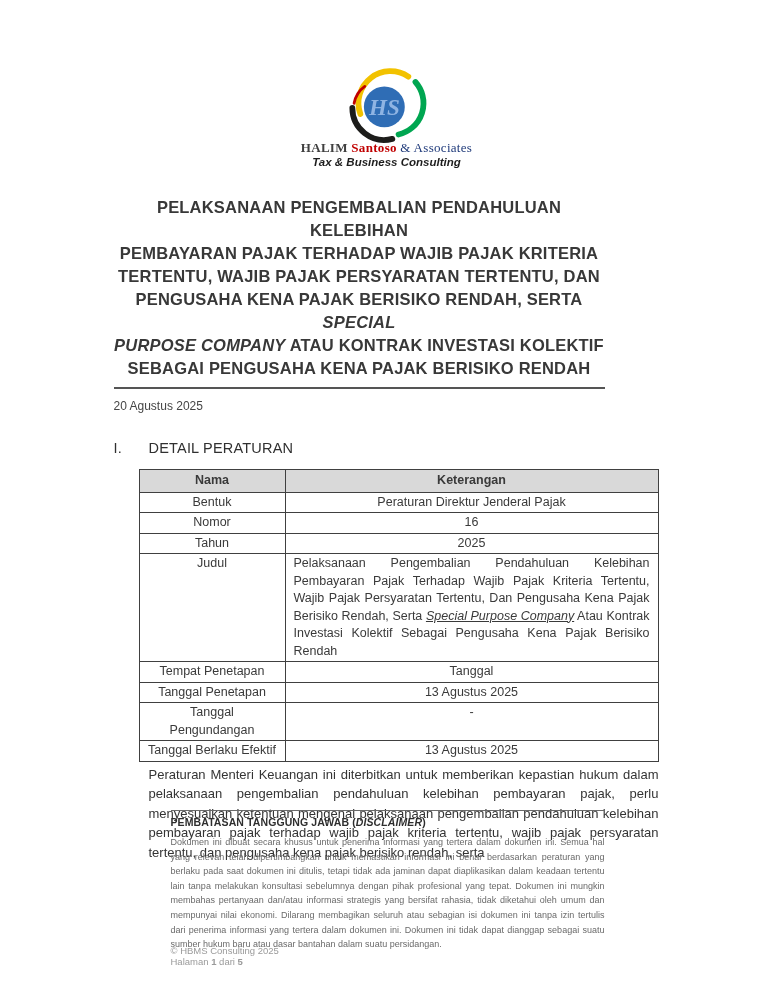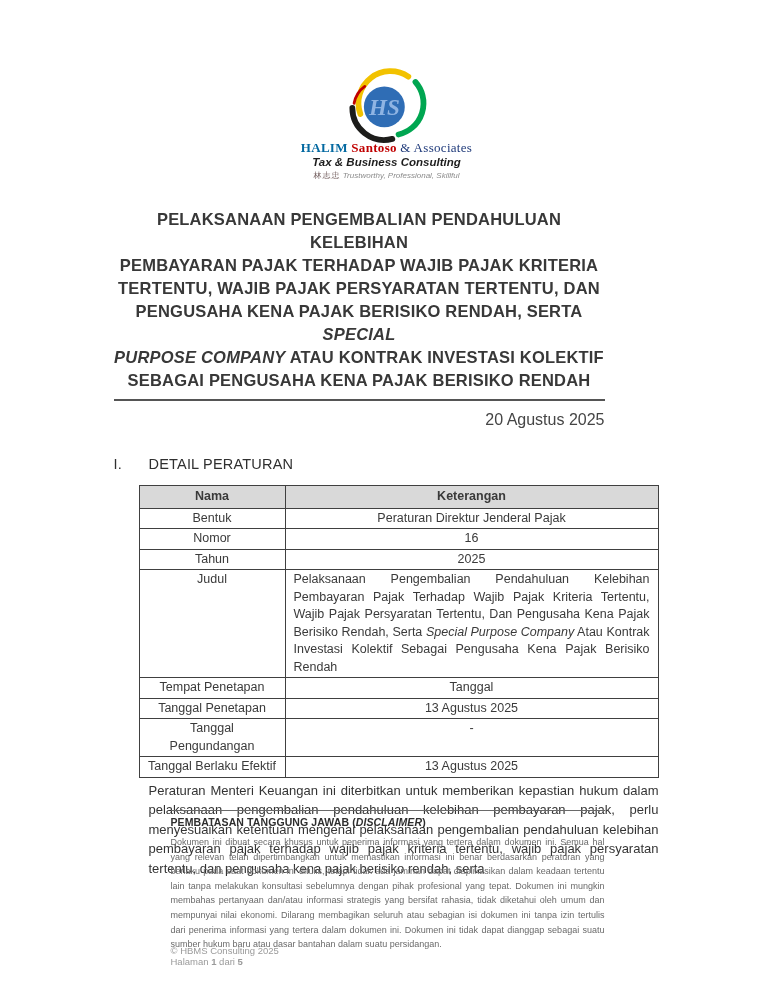--- a/index.html
+++ b/index.html
@@ -52,22 +52,22 @@
     line-height: 23px;
     color: #383838;
     letter-spacing: 0.2px;
   }
   .title-rule {
     margin-top: 7px;
     border-top: 2px solid #555555;
   }
   .doc-date {
     margin-top: 10px;
-    text-align: right;
-    font-size: 16px;
+    text-align: left;
+    font-size: 12px;
     color: #454545;
   }
 
   
   .section-heading {
     display: flex;
     font-size: 14.5px;
     font-weight: 500;
     color: #303030;
     letter-spacing: 0.2px;
@@ -161,29 +161,25 @@
       <path d="M92,18 A36,36 0 0 1 73,77" fill="none" stroke="#00a651" stroke-width="6.5" stroke-linecap="round"></path>
 
       <path d="M66,82 A36,36 0 0 1 21,47" fill="none" stroke="#1d1d1b" stroke-width="6.5" stroke-linecap="round"></path>
 
       <path d="M23,42 A30,30 0 0 1 35,23" fill="none" stroke="#c00000" stroke-width="3.2" stroke-linecap="round"></path>
 
       <circle cx="57" cy="46" r="23" fill="#2f6db5"></circle>
       <text x="57" y="55" text-anchor="middle" font-family="Liberation Serif, serif" font-size="26" font-weight="bold" font-style="italic" fill="#8fb4e3">HS</text>
     </svg>
     <div class="logo-wordmark">
-      <span class="wm-halim" style="color:#0369a1">HALIM</span>
+      <span class="wm-halim" style="color:#404040">HALIM</span>
       <span class="wm-santoso" style="color:#c00000">Santoso</span>
       <span class="wm-assoc" style="color:#1f3a7a">&amp; Associates</span>
     </div>
     <div class="logo-tagline1">Tax &amp; Business Consulting</div>
-    <div class="logo-tagline2">
-      <span class="cjk">林志忠</span>
-      <span class="lat">Trustworthy, Professional, Skillful</span>
-    </div>
   </div>
 
   <div class="content">
 
     <div class="doc-title">
         <div><span>PELAKSANAAN PENGEMBALIAN PENDAHULUAN KELEBIHAN</span></div>
         <div><span>PEMBAYARAN PAJAK TERHADAP WAJIB PAJAK KRITERIA</span></div>
         <div><span>TERTENTU, WAJIB PAJAK PERSYARATAN TERTENTU, DAN</span></div>
         <div><span>PENGUSAHA KENA PAJAK BERISIKO RENDAH, SERTA </span><span style="font-style: italic;">SPECIAL</span></div>
         <div><span style="font-style: italic;">PURPOSE COMPANY</span><span> ATAU KONTRAK INVESTASI KOLEKTIF</span></div>
@@ -212,21 +208,21 @@
           <tr>
             <td class="col-label">Nomor</td>
             <td><span>16</span></td>
           </tr>
           <tr>
             <td class="col-label">Tahun</td>
             <td><span>2025</span></td>
           </tr>
           <tr>
             <td class="col-label">Judul</td>
-            <td class="justify"><span>Pelaksanaan Pengembalian Pendahuluan Kelebihan Pembayaran Pajak Terhadap Wajib Pajak Kriteria Tertentu, Wajib Pajak Persyaratan Tertentu, Dan Pengusaha Kena Pajak Berisiko Rendah, Serta </span><span style="font-style: italic;">Special Purpose Company</span><span> Atau Kontrak Investasi Kolektif Sebagai Pengusaha Kena Pajak Berisiko Rendah</span></td>
+            <td class="justify"><span>Pelaksanaan Pengembalian Pendahuluan Kelebihan Pembayaran Pajak Terhadap Wajib Pajak Kriteria Tertentu, Wajib Pajak Persyaratan Tertentu, Dan Pengusaha Kena Pajak Berisiko Rendah, Serta </span><span style="font-style: italic; text-decoration: underline;">Special Purpose Company</span><span> Atau Kontrak Investasi Kolektif Sebagai Pengusaha Kena Pajak Berisiko Rendah</span></td>
           </tr>
           <tr>
             <td class="col-label">Tempat Penetapan</td>
             <td><span>Tanggal</span></td>
           </tr>
           <tr>
             <td class="col-label">Tanggal Penetapan</td>
             <td><span>13 Agustus 2025</span></td>
           </tr>
           <tr>

